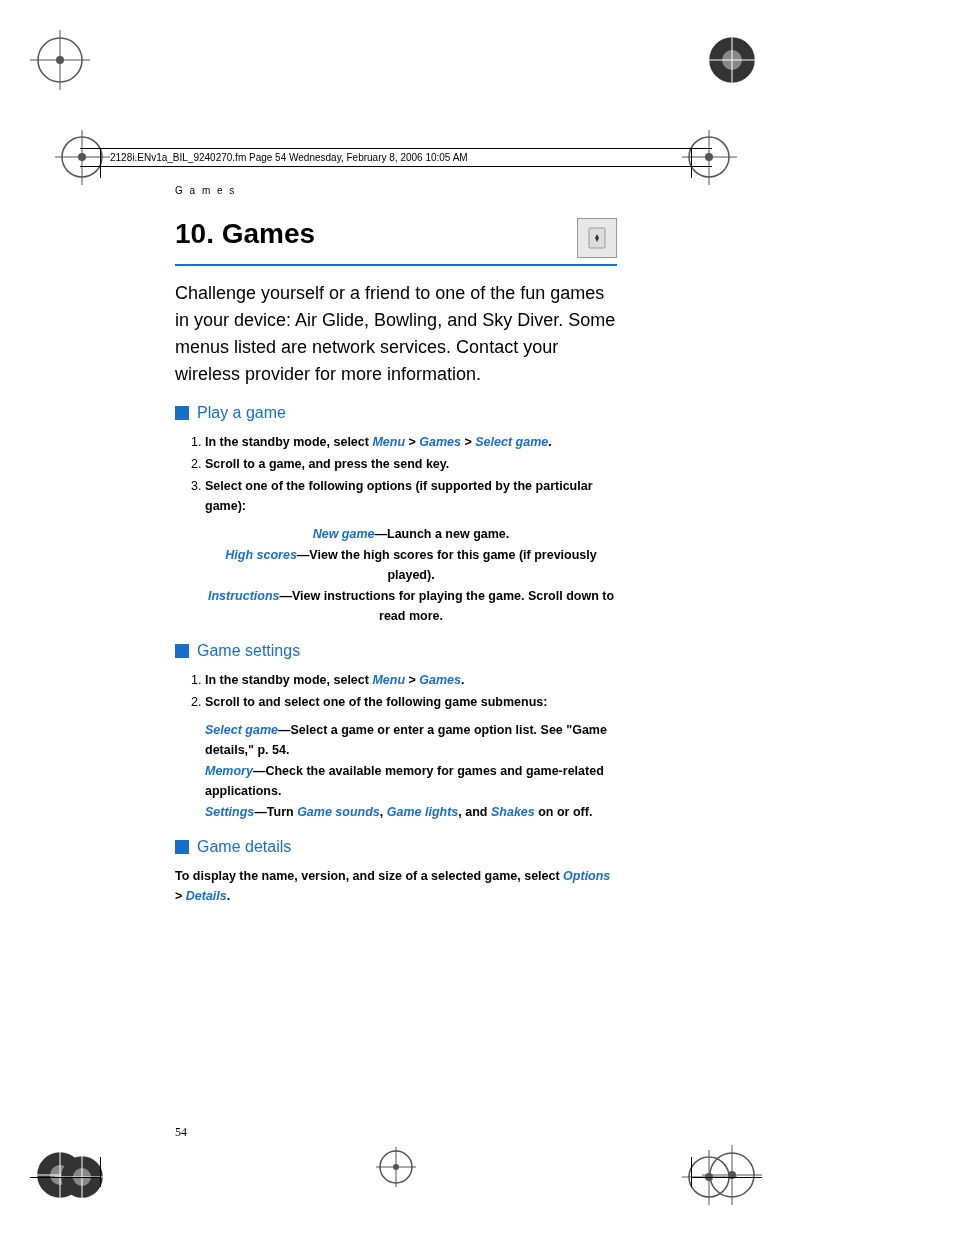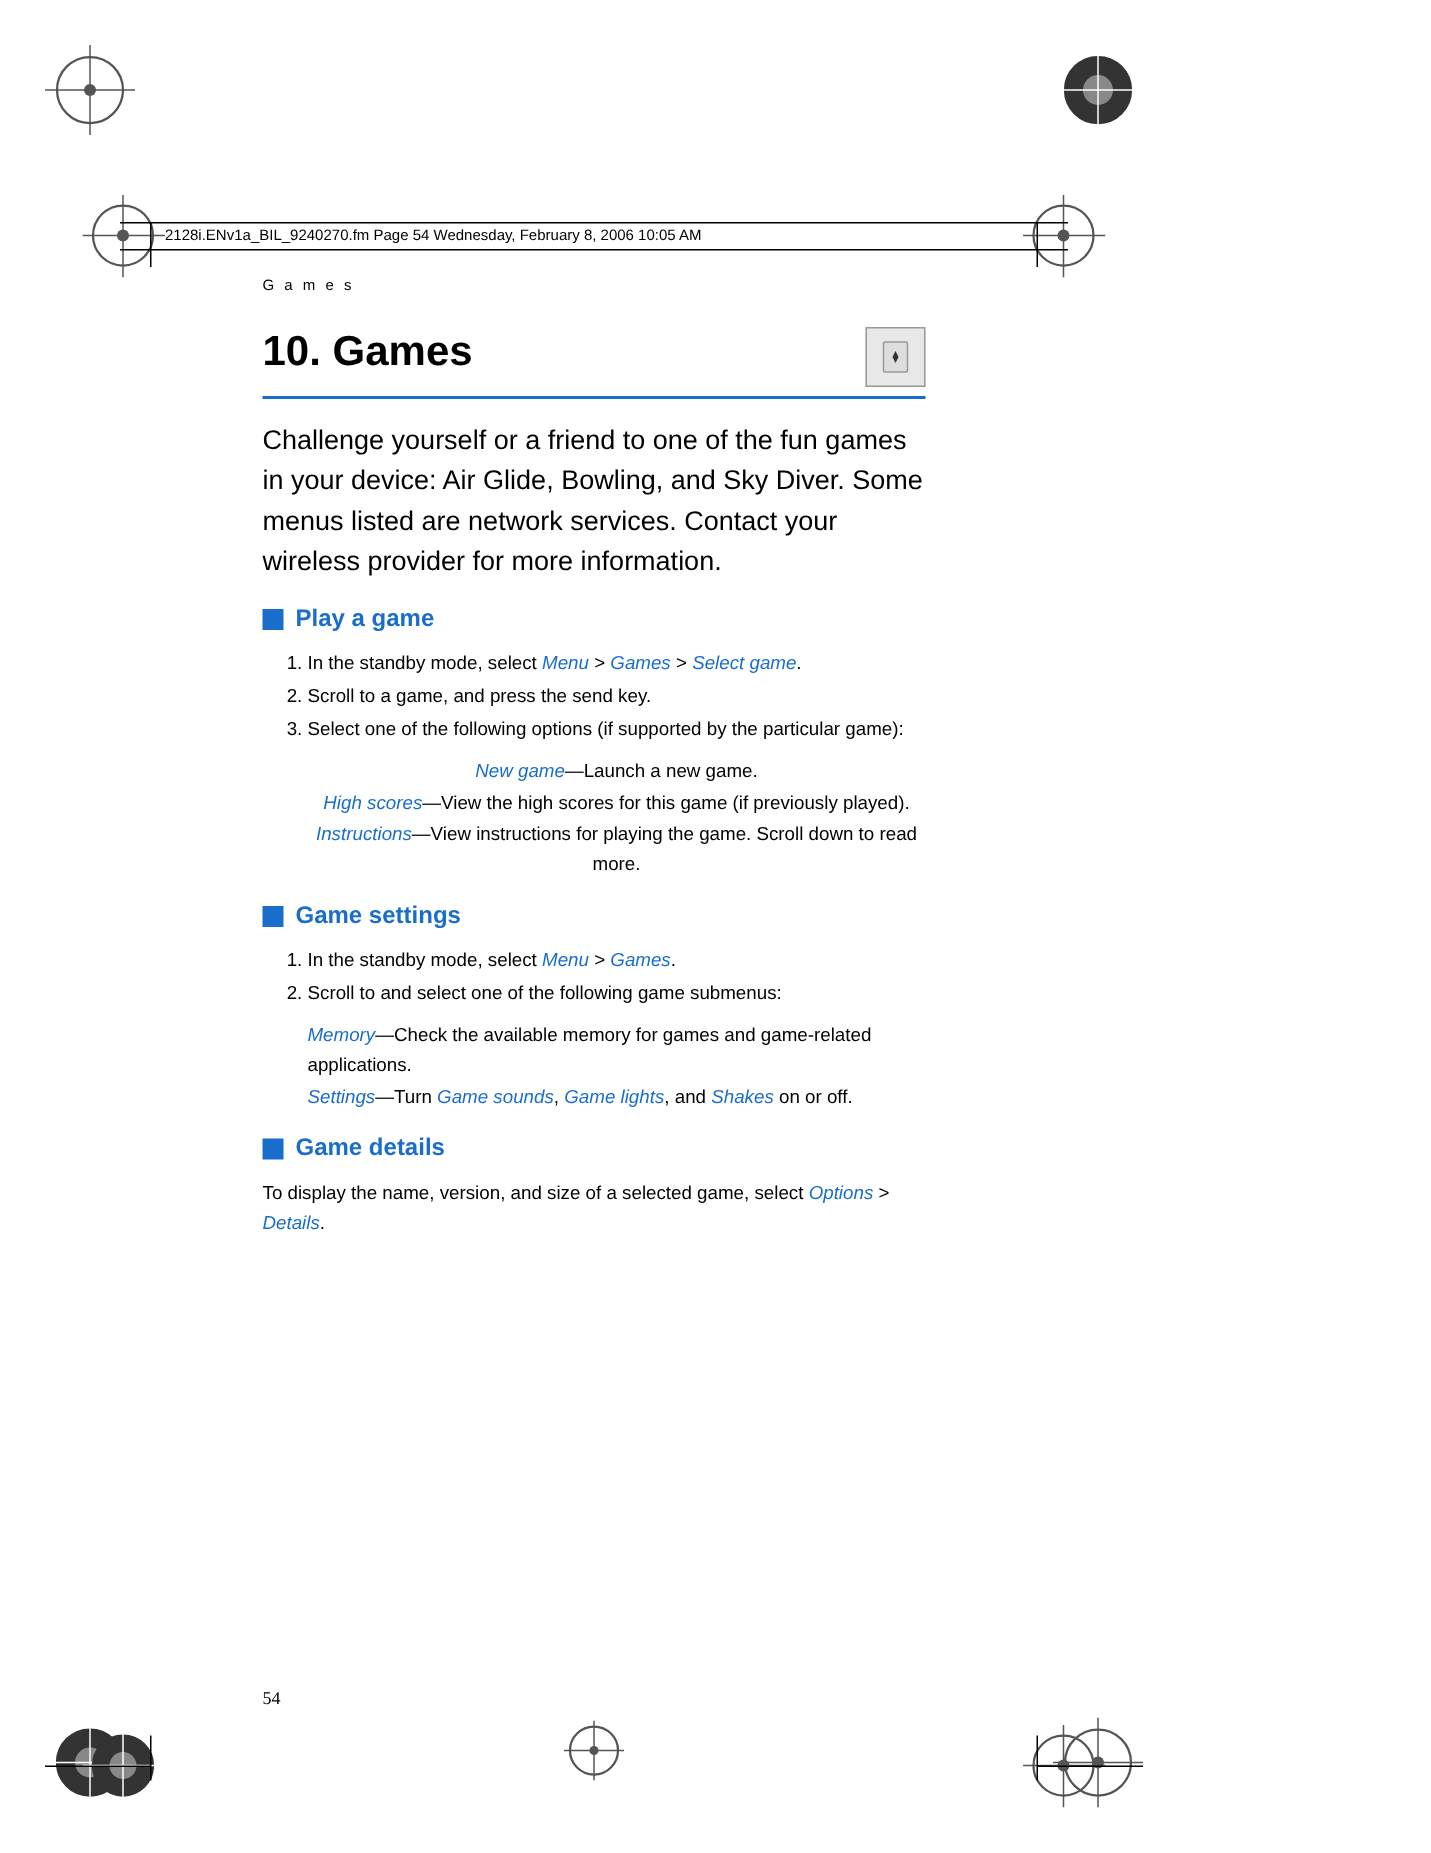--- a/index.html
+++ b/index.html
@@ -118,21 +118,21 @@
       line-height: 1.5;
       margin-bottom: 16px;
       font-family: Arial, sans-serif;
     }
 
     .section-heading {
       display: flex;
       align-items: center;
       font-family: Arial, sans-serif;
       font-size: 16px;
-      font-weight: bold;
+      font-weight: normal;
       color: #1a6ecb;
       margin-bottom: 10px;
       margin-top: 16px;
     }
 
     .section-heading-square {
       width: 14px;
       height: 14px;
       background: #1a6ecb;
       margin-right: 8px;
@@ -169,20 +169,21 @@
 
     .link-text {
       color: #1a6ecb;
       font-style: italic;
     }
 
     .plain-text {
       font-family: Arial, sans-serif;
       font-size: 12.5px;
       color: #000;
+      font-weight: bold;
     }
 
     
     .page-number {
       position: absolute;
       bottom: 95px;
       left: 175px;
       font-family: Liberation Serif, serif;
       font-size: 12px;
       color: #000;
@@ -308,20 +309,23 @@
         <li>
           <span class="plain-text">In the standby mode, select <span class="link-text">Menu</span> &gt; <span class="link-text">Games</span>.</span>
         </li>
         <li>
           <span class="plain-text">Scroll to and select one of the following game submenus:</span>
         </li>
       </ol>
 
       <div class="sub-items" style="margin-left: 30px;">
         <div class="sub-item">
+          <span class="plain-text"><span class="link-text">Select game</span><span>—Select a game or enter a game option list. See "Game details," p. 54.</span></span>
+        </div>
+        <div class="sub-item">
           <span class="plain-text"><span class="link-text">Memory</span><span>—Check the available memory for games and game-related applications.</span></span>
         </div>
         <div class="sub-item">
           <span class="plain-text"><span class="link-text">Settings</span><span>—Turn </span><span class="link-text">Game sounds</span><span>, </span><span class="link-text">Game lights</span><span>, and </span><span class="link-text">Shakes</span><span> on or off.</span></span>
         </div>
       </div>
     </div>
 
     <div>
       <div class="section-heading">

